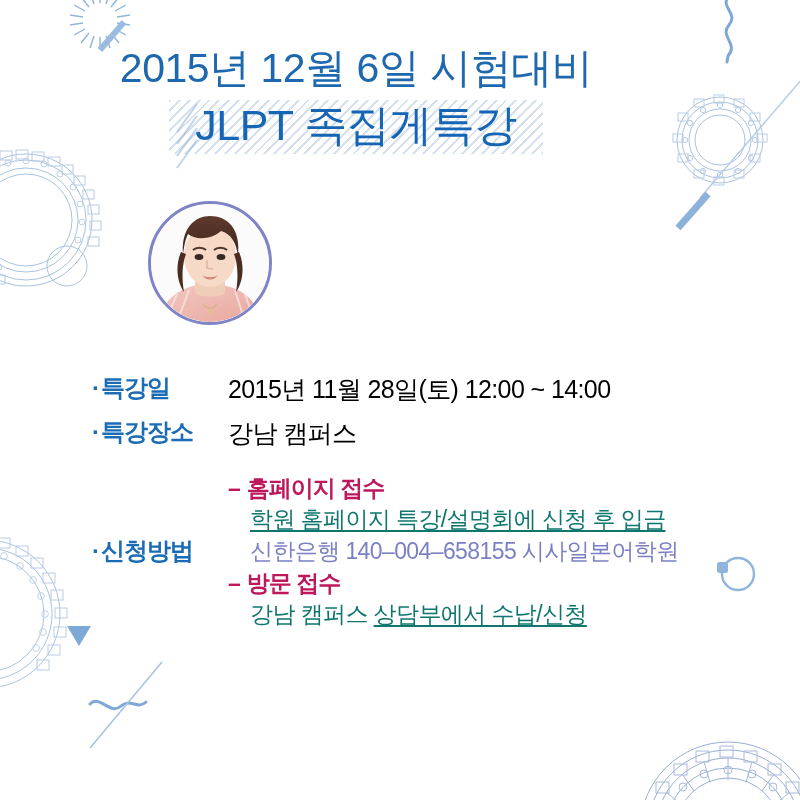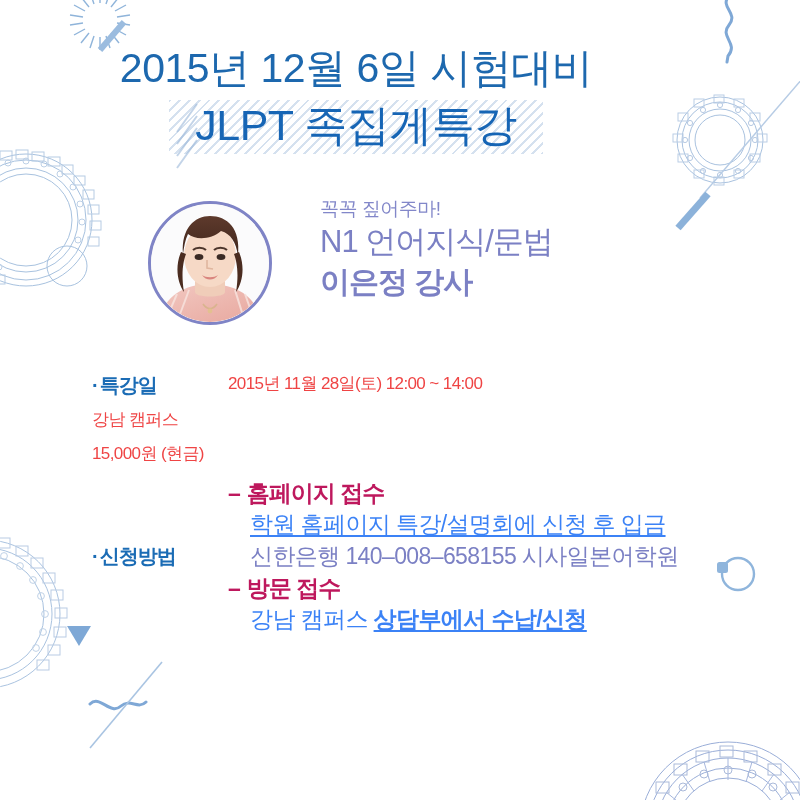--- a/index.html
+++ b/index.html
@@ -139,73 +139,72 @@
     z-index: 3;
   }
   .row {
     display: flex;
     align-items: flex-start;
     margin-bottom: 10px;
   }
   .row-label {
     flex: 0 0 auto;
     width: 136px;
-    font-size: 20px;
+    font-size: 24px;
     font-weight: bold;
     color: #1b6cb5;
     letter-spacing: -1px;
     line-height: 1.32;
     white-space: nowrap;
   }
   .row-label .bullet {
     display: inline-block;
     margin-right: 2px;
   }
   .row-value {
     flex: 1 1 auto;
-    font-size: 17px;
-    color: #ef4444;
+    font-size: 25px;
+    color: #000000;
     letter-spacing: -0.6px;
     line-height: 1.32;
     white-space: nowrap;
     padding-top: 1px;
   }
 
   
   .apply-row { display: flex; align-items: center; }
   .apply-body { flex: 1 1 auto; padding-top: 1px; }
   .apply-heading {
     font-size: 23px;
     font-weight: bold;
     color: #be185d;
     letter-spacing: -1px;
     line-height: 1.35;
     white-space: nowrap;
   }
   .apply-heading .dash { margin-right: 7px; }
   .apply-detail {
     font-size: 23px;
-    color: #3b82f6;
+    color: #0f766e;
     letter-spacing: -0.6px;
     line-height: 1.38;
     margin-left: 22px;
     white-space: nowrap;
   }
   .apply-detail.u {
     text-decoration: underline;
     text-underline-offset: 3px;
   }
   .apply-detail.bank {
     color: #7b80c4;
     text-decoration: none;
   }
   .apply-detail .u-part {
     text-decoration: underline;
     text-underline-offset: 3px;
-    font-weight: bold;
   }
   .apply-heading.second { margin-top: 0; }
 </style>
 </head>
 <body>
 
 <div class="poster">
 
   <div class="deco-layer">
 
@@ -467,56 +466,53 @@
           <ellipse cx="70" cy="53" rx="4.4" ry="3" fill="#3a2a24"></ellipse>
           <path d="M42 46 C45 43, 52 43, 55 46" stroke="#4b352b" stroke-width="2" fill="none"></path>
           <path d="M63 46 C66 43, 73 43, 76 46" stroke="#4b352b" stroke-width="2" fill="none"></path>
           <path d="M56 56 L56 64 L62 65" stroke="#e0b69f" stroke-width="1.6" fill="none"></path>
           <path d="M51 71 C55 74, 63 74, 67 71 C63 77, 55 77, 51 71 Z" fill="#d9857e"></path>
           <path d="M52 100 C56 106, 62 106, 66 100" stroke="#d9b48e" stroke-width="1.6" fill="none"></path>
           <circle cx="59" cy="107" r="2.4" fill="#e3c08f"></circle>
         </g>
       </svg>
     </div>
-    <div class="instructor-text">
-      <div class="tagline">꼭꼭 짚어주마!</div>
-      <div class="course-line">N1 언어지식/문법</div>
-      <div class="instructor-name">이은정 강사</div>
-    </div>
   </div>
 
   <div class="details">
 
     <div class="row">
       <div class="row-label">
         <span class="bullet">·</span><span>특강일</span>
       </div>
       <div class="row-value">2015년 11월 28일(토) 12:00 ~ 14:00</div>
     </div>
 
 
     <div class="row">
+      <div class="row-label">
+        <span class="bullet">·</span><span>특강장소</span>
+      </div>
       <div class="row-value">강남 캠퍼스</div>
     </div>
 
     <div class="row">
-      <div class="row-value">15,000원 (현금)</div>
     </div>
 
     <div class="row apply-row" style="margin-top:12px;">
       <div class="row-label">
         <span class="bullet">·</span><span>신청방법</span>
       </div>
       <div class="apply-body">
 
         <div class="apply-heading">
           <span class="dash">–</span><span>홈페이지 접수</span>
         </div>
         <div class="apply-detail u">학원 홈페이지 특강/설명회에 신청 후 입금</div>
-        <div class="apply-detail bank">신한은행 140–008–658155 시사일본어학원</div>
+        <div class="apply-detail bank">신한은행 140–004–658155 시사일본어학원</div>
 
         <div class="apply-heading second">
           <span class="dash">–</span><span>방문 접수</span>
         </div>
         <div class="apply-detail"><span>강남 캠퍼스 </span><span class="u-part">상담부에서 수납/신청</span></div>
 
       </div>
     </div>
   </div>
 

